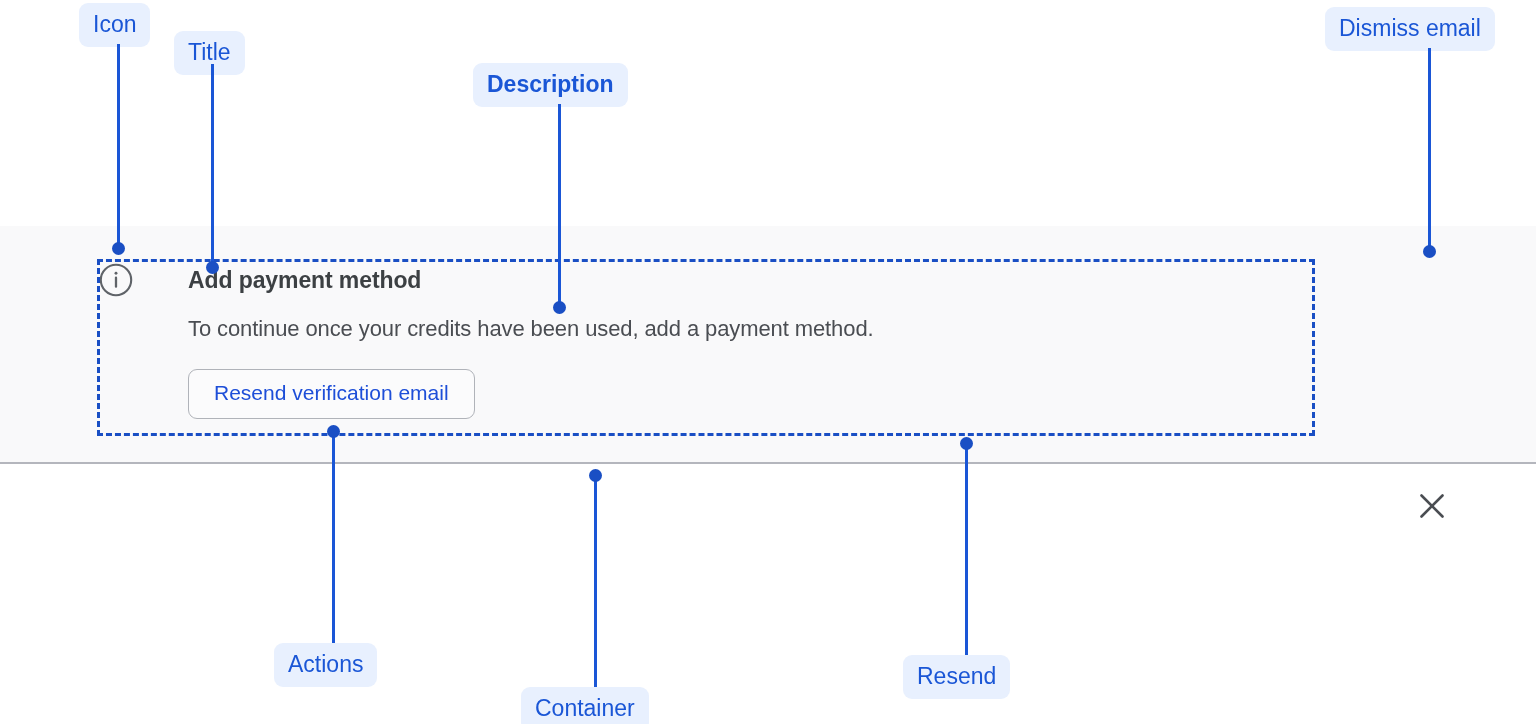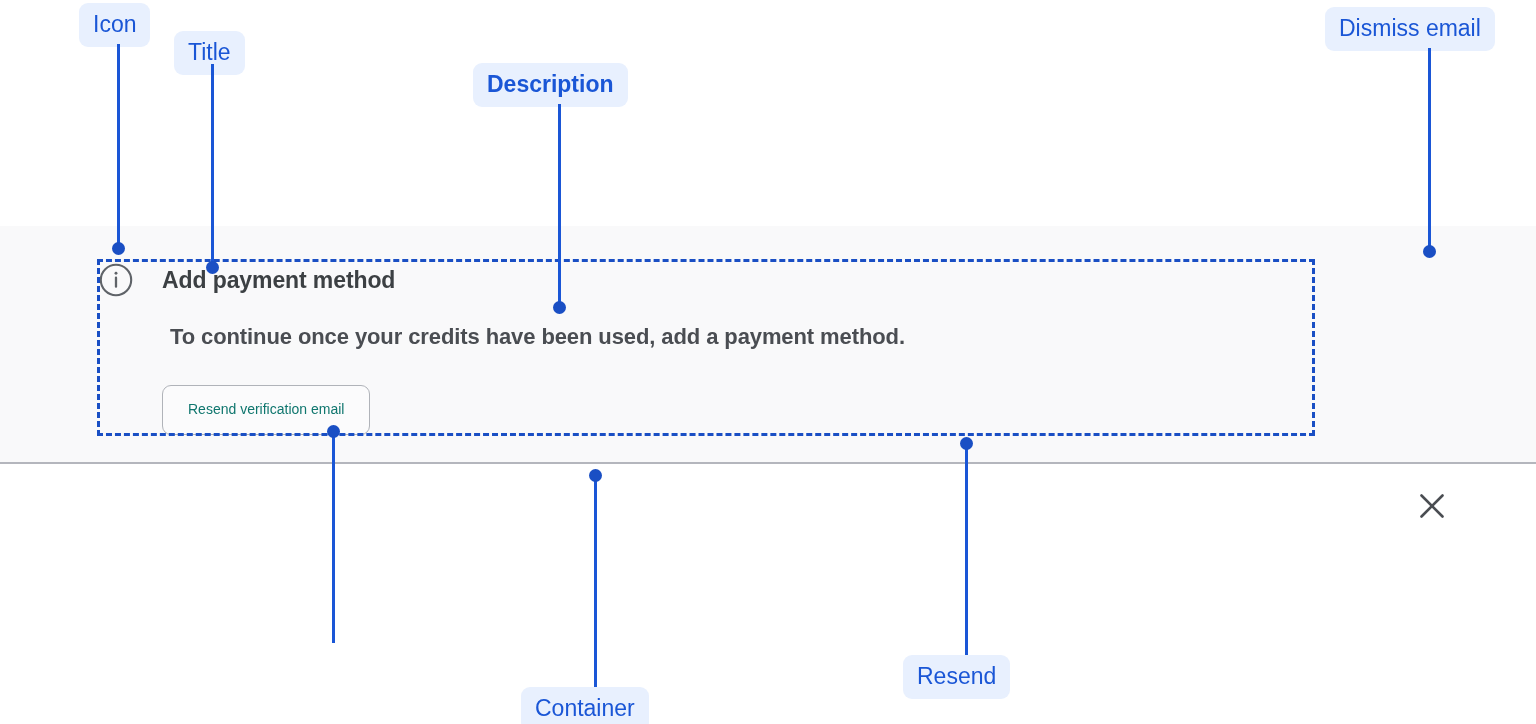--- a/index.html
+++ b/index.html
@@ -33,20 +33,21 @@
   .banner-inner {
     position: absolute;
     left: 97px;
     top: 33px;       
     width: 1218px;   
     height: 177px;   
     box-sizing: border-box;
     display: flex;
     flex-direction: row;
     align-items: flex-start;
+    gap: 26px;
   }
 
   .info-icon {
     flex: 0 0 auto;
     width: 34px;
     height: 34px;
     margin-top: 4px;
     margin-left: 2px;
     display: block;
   }
@@ -61,34 +62,34 @@
     font-size: 23px;
     font-weight: 700;
     color: #3c4043;
     line-height: 30px;
     margin: 0;
     padding-top: 6px;
     letter-spacing: -0.1px;
   }
   .banner-desc {
     font-size: 22px;
-    font-weight: 700;
+    font-weight: 400;
     color: #4a4d52;
     line-height: 30px;
-    margin: 8px;
+    margin: 0;
     padding-top: 19px;
     letter-spacing: -0.1px;
   }
   .actions-row {
     padding-top: 25px;
   }
   .action-button {
     font-family: "Liberation Sans", sans-serif;
-    font-size: 14px;
-    color: #0f766e;
+    font-size: 21px;
+    color: #1d4ed8;
     background: #fbfbfc;
     border: 1px solid #b0b3b9;
     border-radius: 9px;
     padding: 11px 25px 13px 25px;
     line-height: 24px;
     cursor: pointer;
   }
 
   .dismiss-button {
     position: absolute;
@@ -185,20 +186,21 @@
   <div class="anno-dot" style="left:206px; top:261px;"></div>
 
   <div class="anno-label" style="left:473px; top:63px;font-weight:bold;">Description</div>
   <div class="anno-line" style="left:558px; top:104px; height:204px;"></div>
   <div class="anno-dot" style="left:553px; top:301px;"></div>
 
   <div class="anno-label" style="left:1325px; top:7px;">Dismiss email</div>
   <div class="anno-line" style="left:1428px; top:48px; height:204px;"></div>
   <div class="anno-dot" style="left:1423px; top:245px;"></div>
 
+  <div class="anno-label" style="left:274px; top:643px;">Actions</div>
   <div class="anno-line" style="left:332px; top:436px; height:207px;"></div>
   <div class="anno-dot" style="left:327px; top:425px;"></div>
 
   <div class="anno-label" style="left:521px; top:687px;">Container</div>
   <div class="anno-line" style="left:594px; top:480px; height:207px;"></div>
   <div class="anno-dot" style="left:589px; top:469px;"></div>
 
   <div class="anno-label" style="left:903px; top:655px;">Resend</div>
   <div class="anno-line" style="left:965px; top:443px; height:212px;"></div>
   <div class="anno-dot" style="left:960px; top:437px;"></div>

